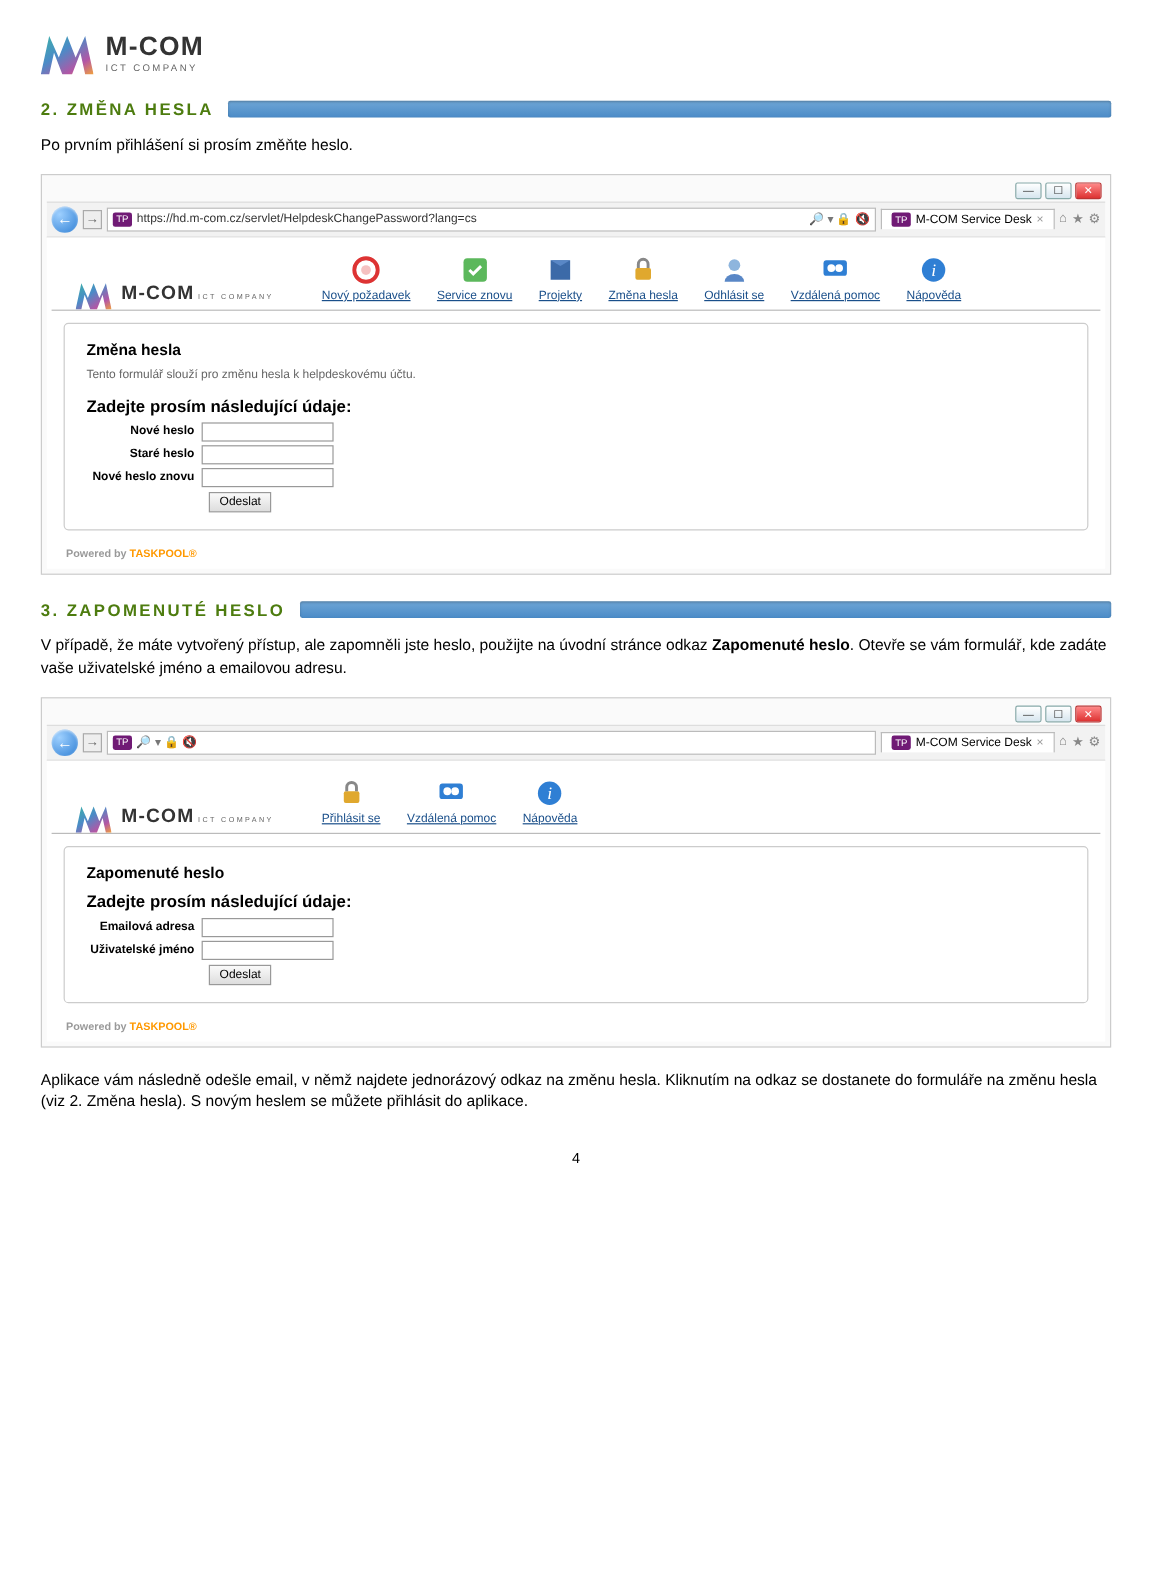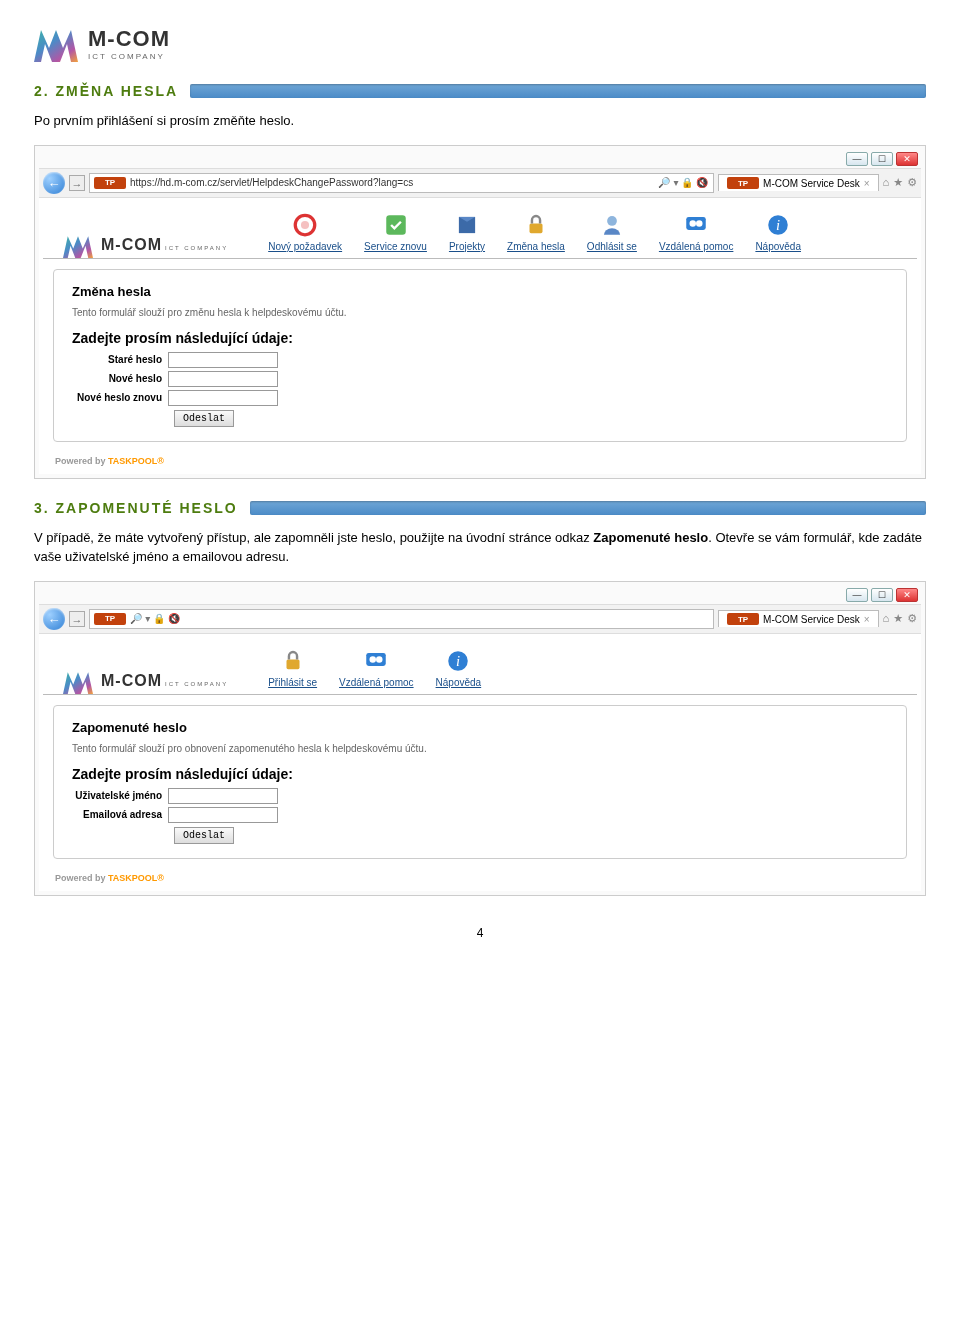--- a/index.html
+++ b/index.html
@@ -19,21 +19,21 @@
 
   
   .screenshot { border: 1px solid #ccc; padding: 4px; background: #fafafa; margin: 8px 0 18px 0; font-size: 11px; }
   .win-chrome { display: flex; justify-content: flex-end; gap: 3px; padding: 2px 3px; }
   .win-btn { width: 22px; height: 14px; border: 1px solid #8aa; background: linear-gradient(#fff,#d7e6ef); border-radius: 2px; display: flex; align-items: center; justify-content: center; font-size: 9px; color: #333; }
   .win-btn.close { background: linear-gradient(#f88,#d33); color: #fff; border-color: #b33; }
   .addr-row { display: flex; align-items: center; gap: 4px; padding: 3px 4px; background: #f2f2f2; border-top: 1px solid #ddd; border-bottom: 1px solid #ddd; }
   .ie-back { width: 22px; height: 22px; border-radius: 50%; background: radial-gradient(circle at 30% 30%, #9ed0ff, #2f7fd4); box-shadow: inset 0 1px 2px rgba(255,255,255,0.6); display:flex; align-items:center; justify-content:center; color:#fff; font-size:13px; }
   .ie-fwd { width: 16px; height: 16px; border: 1px solid #aaa; display:flex; align-items:center; justify-content:center; color:#666; background:#eee; }
   .addr-bar { flex: 1; display: flex; align-items: center; background: #fff; border: 1px solid #bbb; height: 20px; padding: 0 4px; gap: 4px; }
-  .favicon { width: 32px; height: 12px; background: #c2410c; border-radius: 2px; flex-shrink: 0; display:flex; align-items:center; justify-content:center; color:#fff; font-size:8px; font-weight:bold;}
+  .favicon { width: 16px; height: 12px; background: #701a75; border-radius: 2px; flex-shrink: 0; display:flex; align-items:center; justify-content:center; color:#fff; font-size:8px; font-weight:normal;}
   .url-text { flex: 1; font-size: 10px; color: #333; white-space: nowrap; overflow: hidden; }
   .addr-icons { display: flex; align-items: center; gap: 3px; color: #777; font-size: 10px; }
   .tab { display: flex; align-items: center; gap: 4px; background: #fff; border: 1px solid #bbb; border-bottom: none; padding: 2px 8px; font-size: 10px; }
   .tab .tab-close { color:#999; }
   .chrome-actions { display:flex; gap:4px; color:#888; font-size:11px; }
 
   .app-area { background: #fff; padding: 4px; }
   .app-header { background: #fff; display: flex; align-items: flex-end; padding: 10px 20px 0 20px; border-bottom: 1px solid #bbb; }
   .app-logo { display:flex; align-items:center; gap:8px; margin-right: 40px; }
   .app-logo .m-shape { width:30px; height:26px; }
@@ -44,21 +44,21 @@
   .nav-icon { width: 26px; height: 26px; display:flex; align-items:center; justify-content:center; }
 
   .card { margin: 10px; border: 1px solid #ccc; border-radius: 4px; background: #fff; padding: 14px 18px; }
   .card h4 { font-size: 13px; font-weight: bold; margin-bottom: 8px; }
   .card .hint { font-size: 10px; color: #666; margin-bottom: 12px; }
   .card .lead { font-size: 14px; font-weight: bold; margin-bottom: 6px; }
   .frow { display: flex; align-items: center; margin: 3px 0; }
   .frow label { width: 96px; text-align: right; font-size: 10px; font-weight: bold; padding-right: 6px; }
   .frow input { width: 110px; height: 16px; border: 1px solid #999; font-size: 10px; padding: 1px 3px; }
   .submit-row { padding-left: 102px; margin-top: 4px; }
-  .btn { background: linear-gradient(#fafafa,#ddd); border: 1px solid #999; padding: 2px 8px; font-size: 10px; cursor:pointer;font-family:Liberation Mono, monospace; }
+  .btn { background: linear-gradient(#fafafa,#ddd); border: 1px solid #999; padding: 2px 8px; font-size: 10px; cursor:pointer; }
   .powered { text-align: left; font-size: 9px; color: #999; padding: 4px 12px; font-weight: bold; }
   .powered b { color: #f90; }
 
   .page-num { text-align: center; font-size: 12px; margin-top: 30px; }
 </style>
 </head>
 <body>
 
 <div class="page">
 
@@ -189,25 +189,25 @@
               </div>
               <span>Nápověda</span>
             </div>
           </div>
       </div>
       <div class="card">
         <h4>Změna hesla</h4>
         <p class="hint">Tento formulář slouží pro změnu hesla k helpdeskovému účtu.</p>
         <p class="lead">Zadejte prosím následující údaje:</p>
         <div class="frow">
+            <label>Nové heslo</label>
+            <input type="password" style="">
+          </div>
+        <div class="frow">
             <label>Staré heslo</label>
-            <input type="password" style="">
-          </div>
-        <div class="frow">
-            <label>Nové heslo</label>
             <input type="password" style="">
           </div>
         <div class="frow">
             <label>Nové heslo znovu</label>
             <input type="password" style="">
           </div>
         <div class="submit-row"><button class="btn">Odeslat</button></div>
       </div>
       <div class="powered"><span>Powered by </span><b>TASKPOOL®</b></div>
     </div>
@@ -282,31 +282,31 @@
                   <circle cx="16" cy="16" r="12" fill="#2f7fd4"></circle>
                   <text x="16" y="22" font-size="18" text-anchor="middle" fill="#fff" font-family="Georgia" font-style="italic">i</text>
                 </svg>
               </div>
               <span>Nápověda</span>
             </div>
           </div>
       </div>
       <div class="card">
         <h4>Zapomenuté heslo</h4>
-        <p class="hint">Tento formulář slouží pro obnovení zapomenutého hesla k helpdeskovému účtu.</p>
         <p class="lead">Zadejte prosím následující údaje:</p>
+        <div class="frow">
+            <label>Emailová adresa</label>
+            <input type="text" style="">
+          </div>
         <div class="frow">
             <label>Uživatelské jméno</label>
             <input type="text" style="">
           </div>
-        <div class="frow">
-            <label>Emailová adresa</label>
-            <input type="text" style="">
-          </div>
         <div class="submit-row"><button class="btn">Odeslat</button></div>
       </div>
       <div class="powered"><span>Powered by </span><b>TASKPOOL®</b></div>
     </div>
   </div>
 
+  <p class="body-text">Aplikace vám následně odešle email, v němž najdete jednorázový odkaz na změnu hesla. Kliknutím na odkaz se dostanete do formuláře na změnu hesla (viz 2. Změna hesla). S novým heslem se můžete přihlásit do aplikace.</p>
 
   <div class="page-num">4</div>
 </div>
 
 </body></html>

